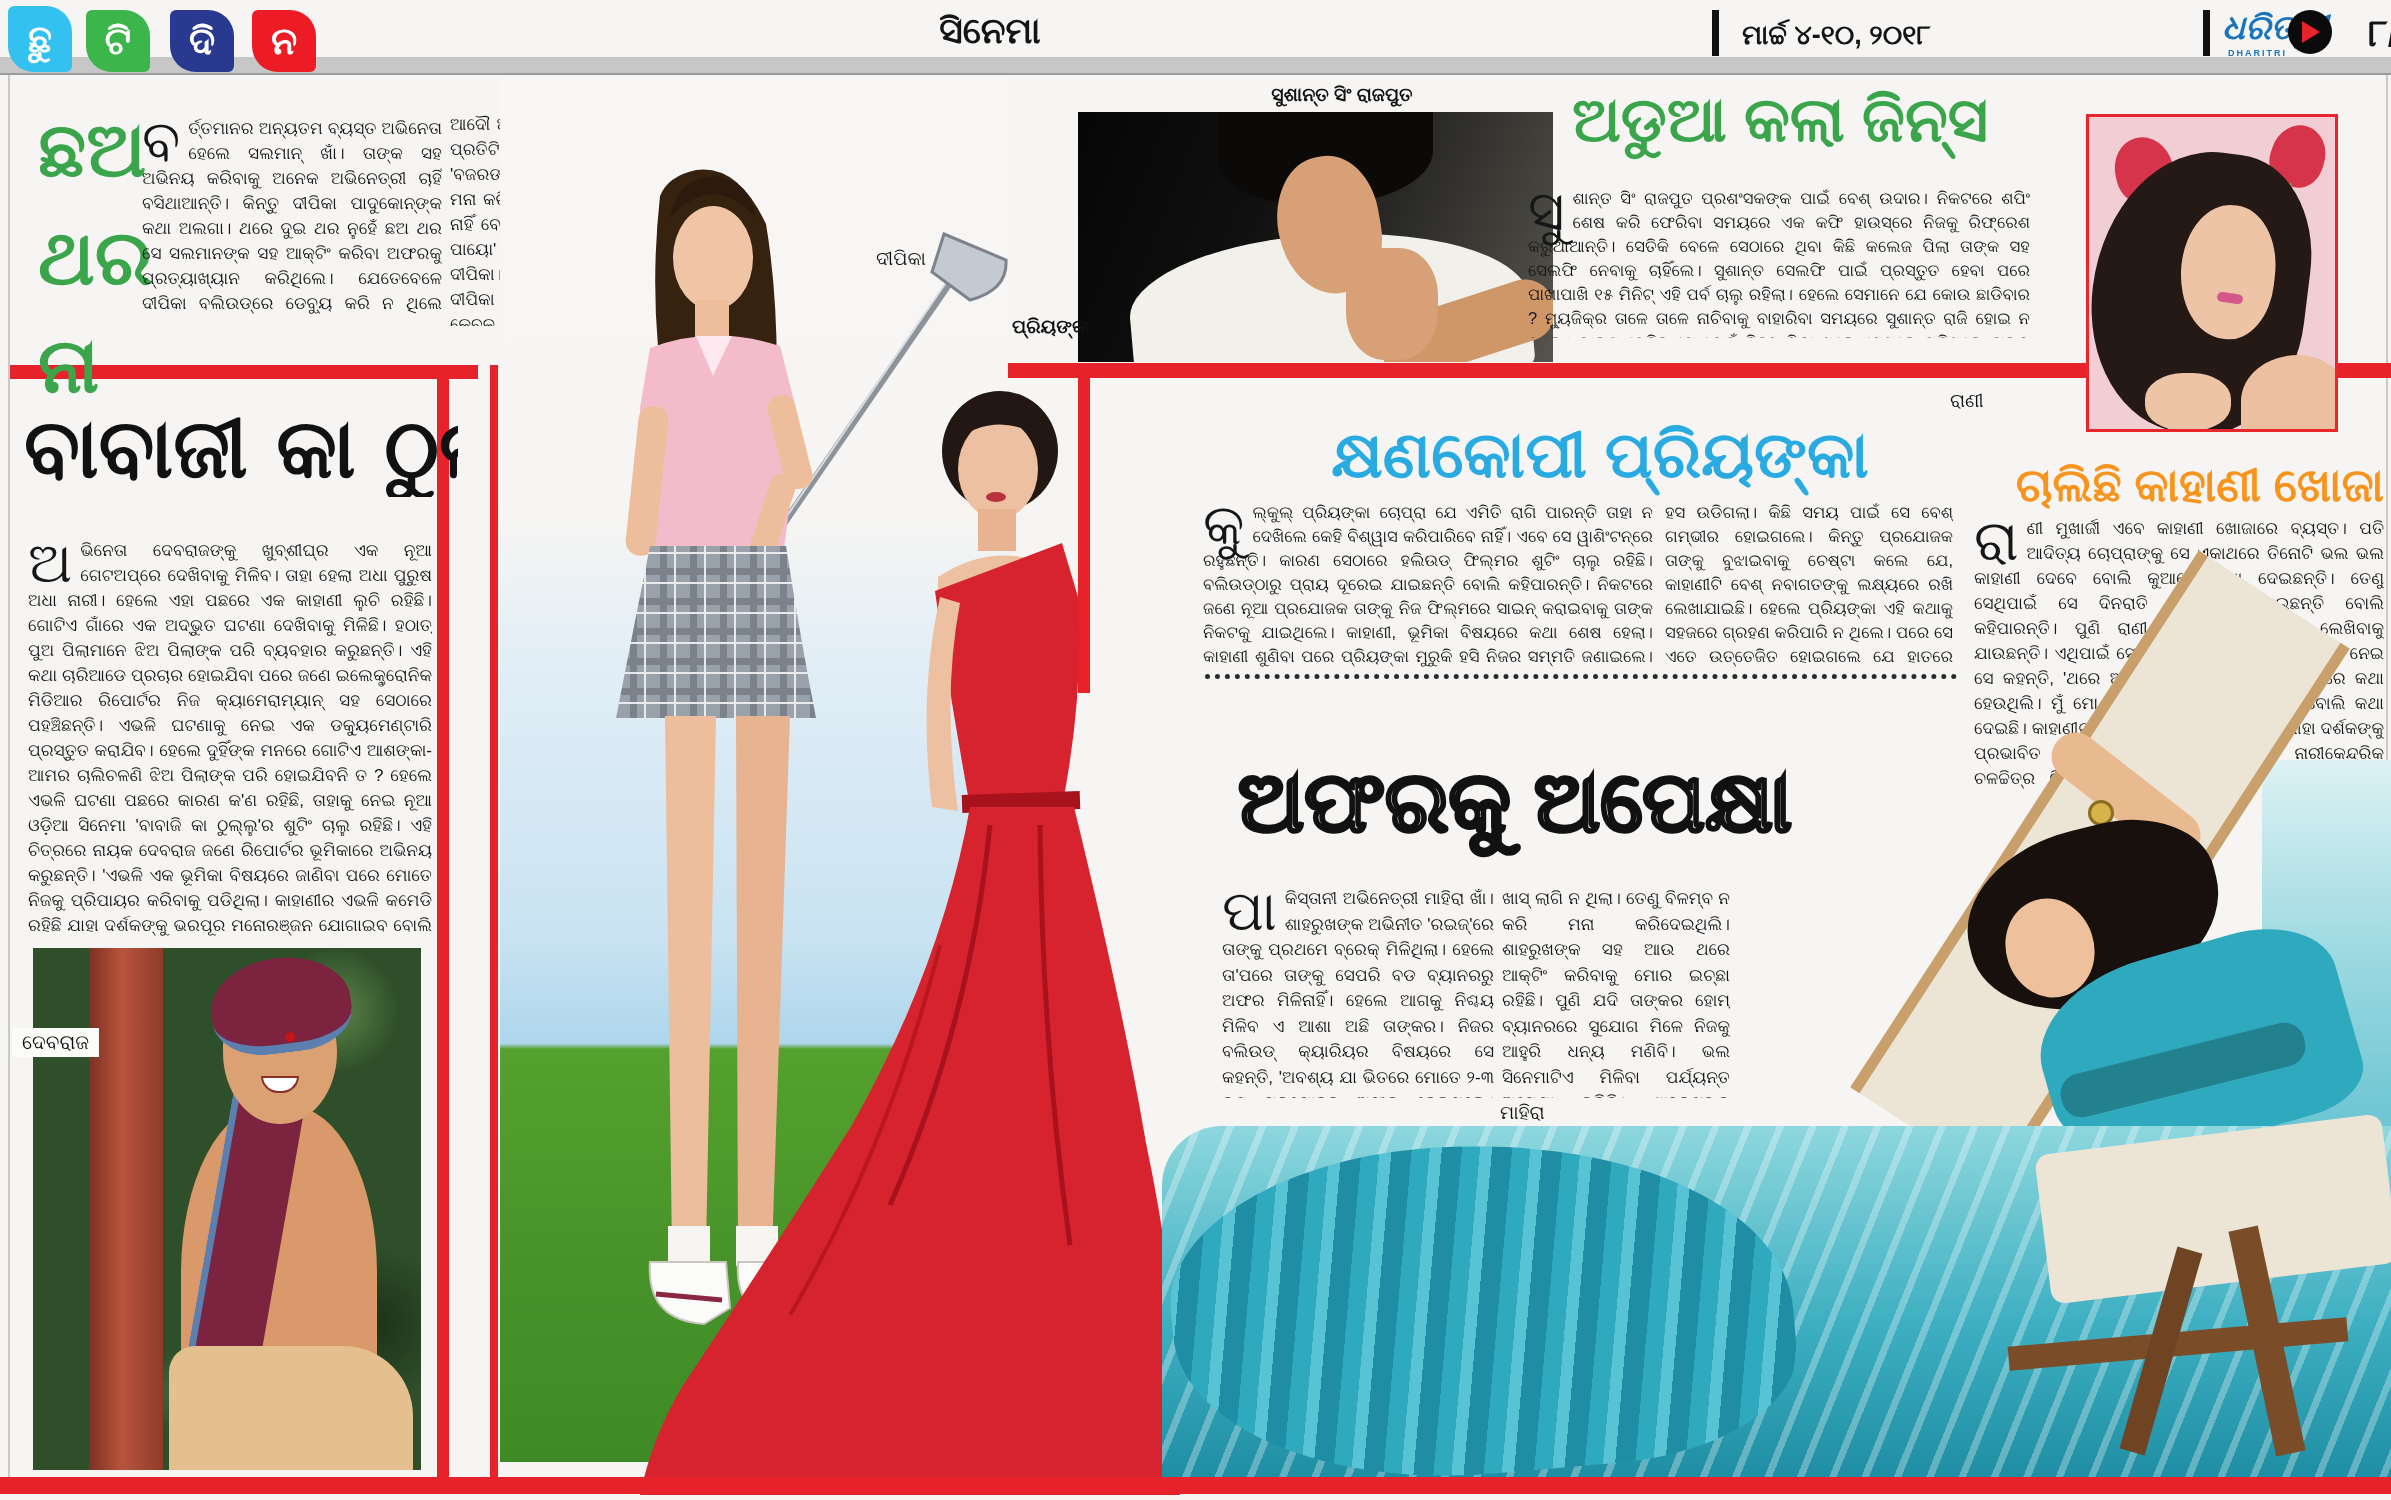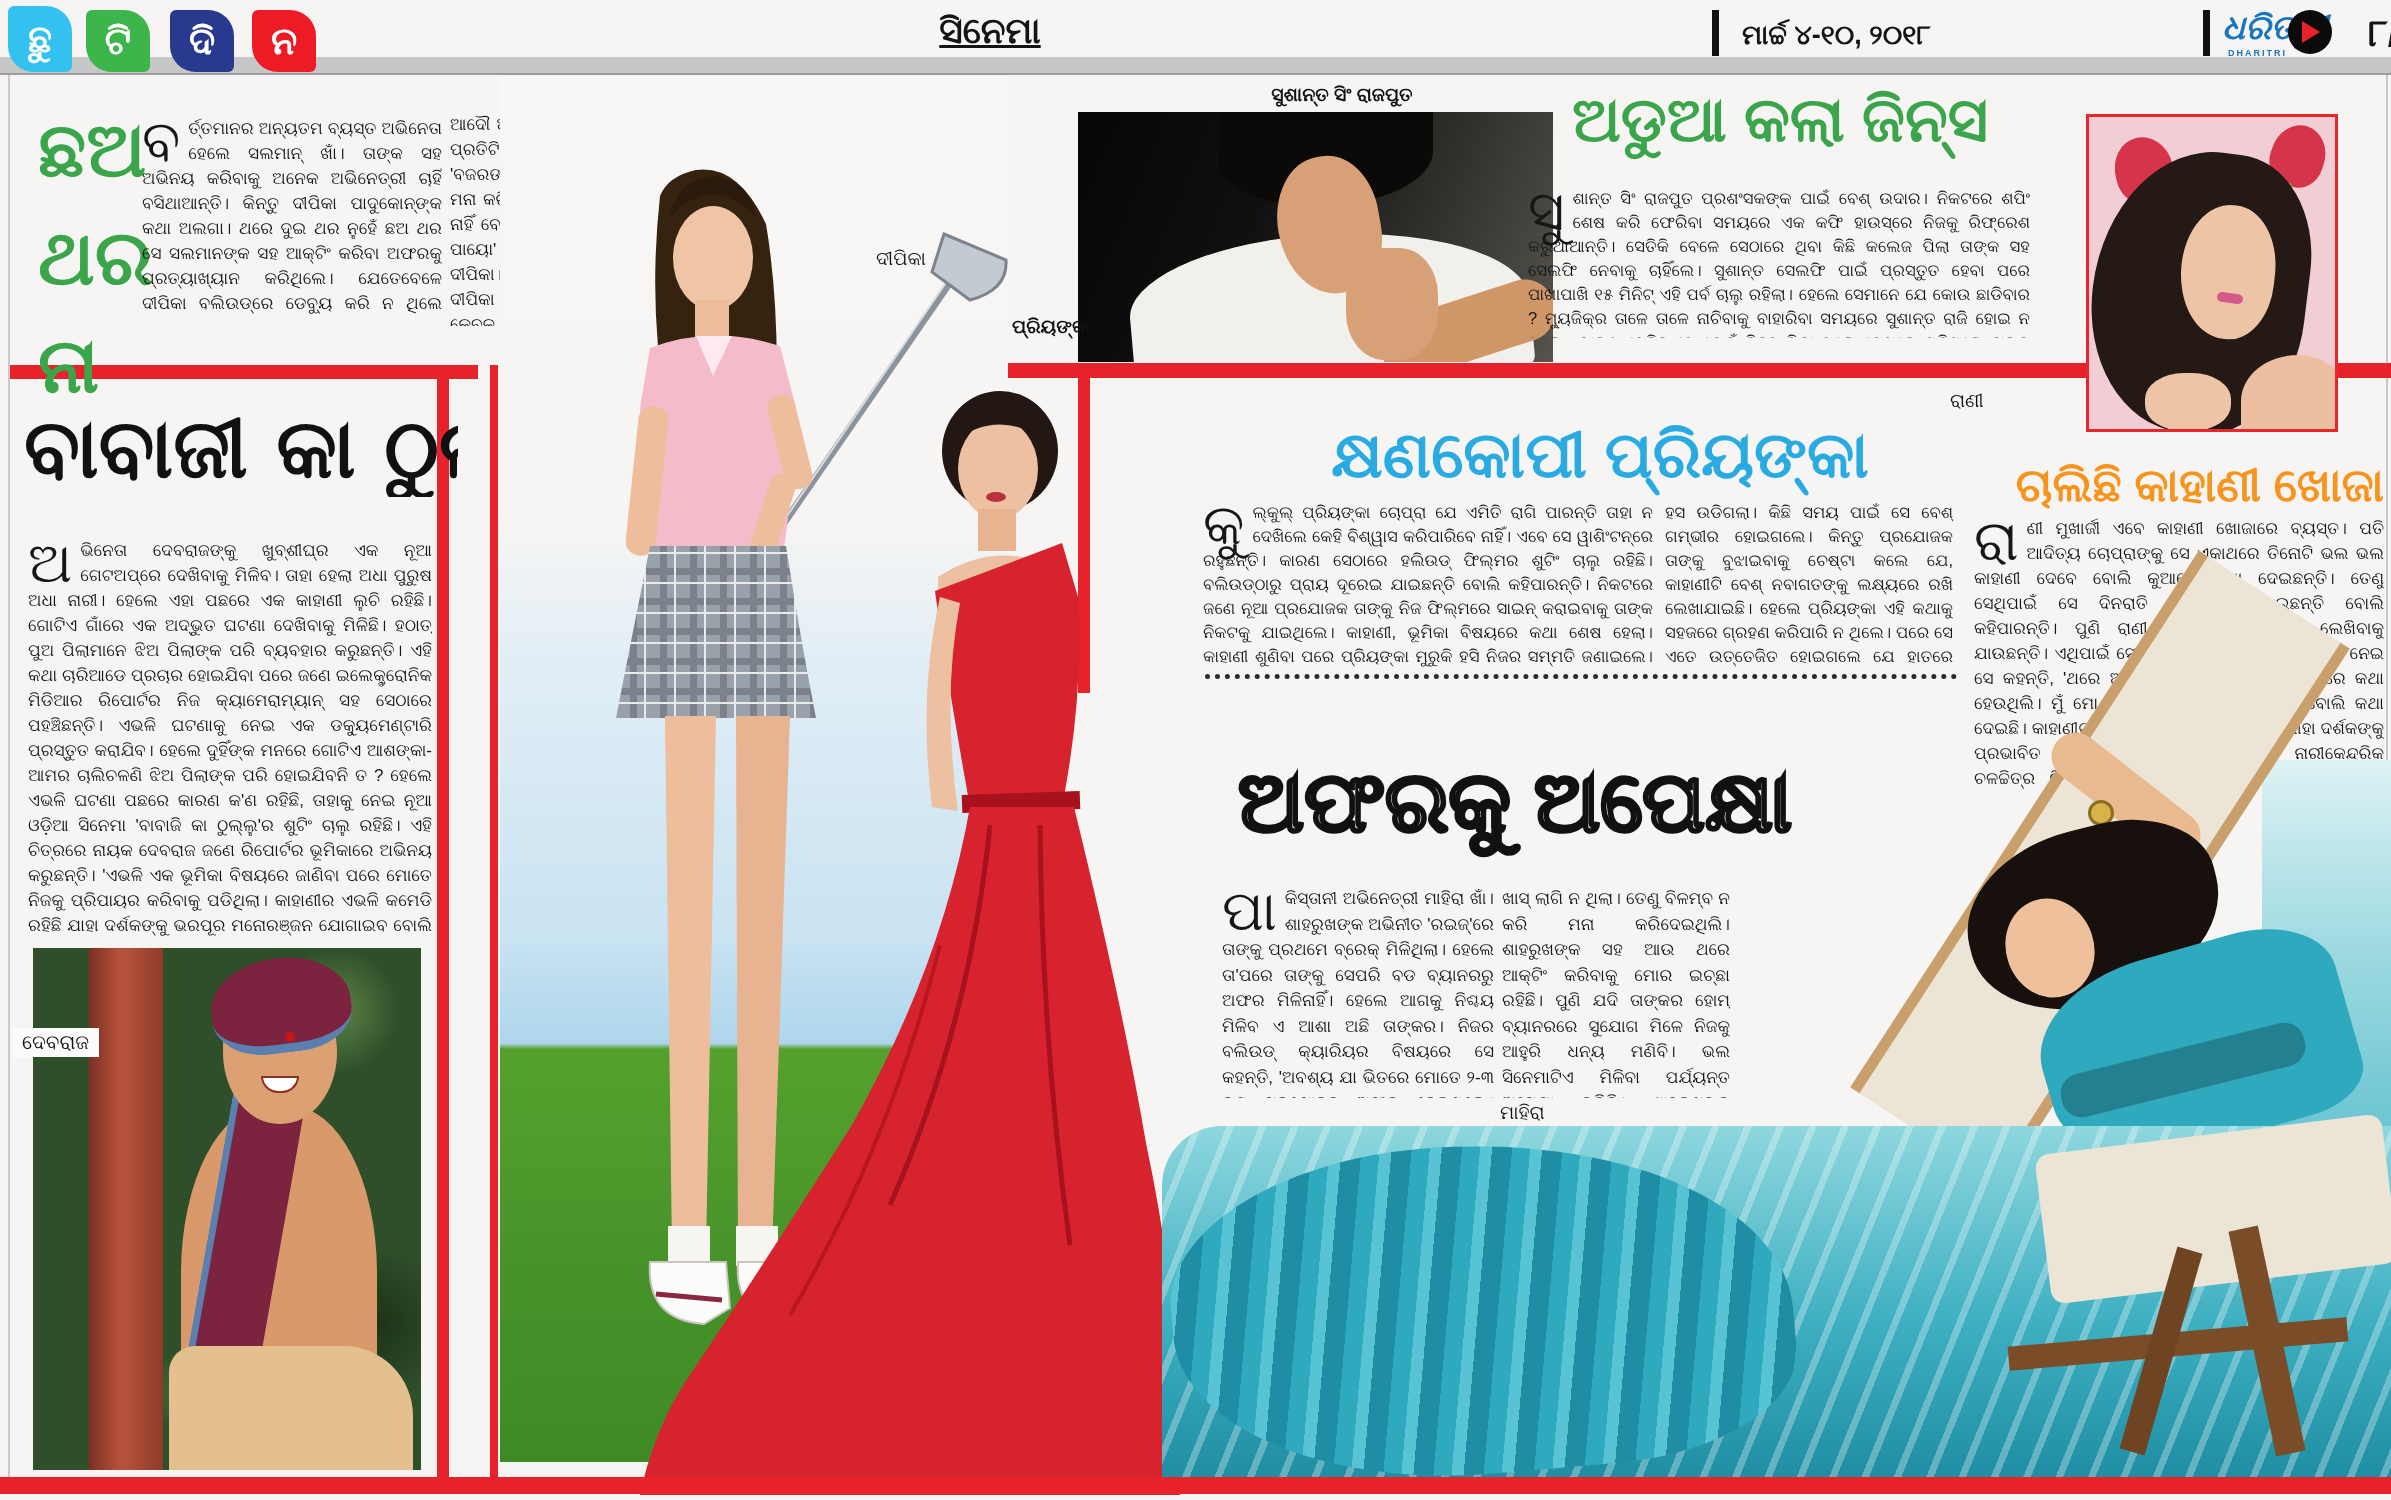--- a/index.html
+++ b/index.html
@@ -100,21 +100,21 @@
 <div class="page">
 
   <div class="abs grayband"></div>
   <div class="abs grayline"></div>
 
   <div class="abs tab" style="left: 8px; background: rgb(51, 193, 240);">ଛୁ</div>
   <div class="abs tab" style="left: 86px; top: 10px; height: 62px; background: rgb(60, 181, 74);">ଟି</div>
   <div class="abs tab" style="left: 170px; top: 10px; height: 62px; background: rgb(40, 57, 143);">ଦି</div>
   <div class="abs tab" style="left: 252px; top: 10px; height: 62px; background: rgb(237, 28, 36);">ନ</div>
 
-  <div class="abs masthead-title" style="left:900px;top:10px;width:180px;text-align:center;text-decoration:underline;">ସିନେମା</div>
+  <div class="abs masthead-title" style="left:900px;top:10px;width:180px;text-align:center;">ସିନେମା</div>
 
   <div class="abs sep-bar" style="left:1712px;"></div>
   <div class="abs date" style="left:1742px;top:20px;">ମାର୍ଚ୍ଚ ୪-୧୦, ୨୦୧୮</div>
 
   <div class="abs sep-bar" style="left:2203px;"></div>
   <div class="abs brand" style="left: 2222px; top: 8px; color: rgb(27, 117, 188);">ଧରିତ୍ରୀ</div>
   <div class="abs brand-sub" style="left: 2228px; top: 48px; color: rgb(27, 117, 188);">DHARITRI</div>
   <div class="abs logo-circle" style="left:2288px;"></div>
   <div class="abs pageno" style="left:2342px;top:12px;">୮/୯</div>
 

